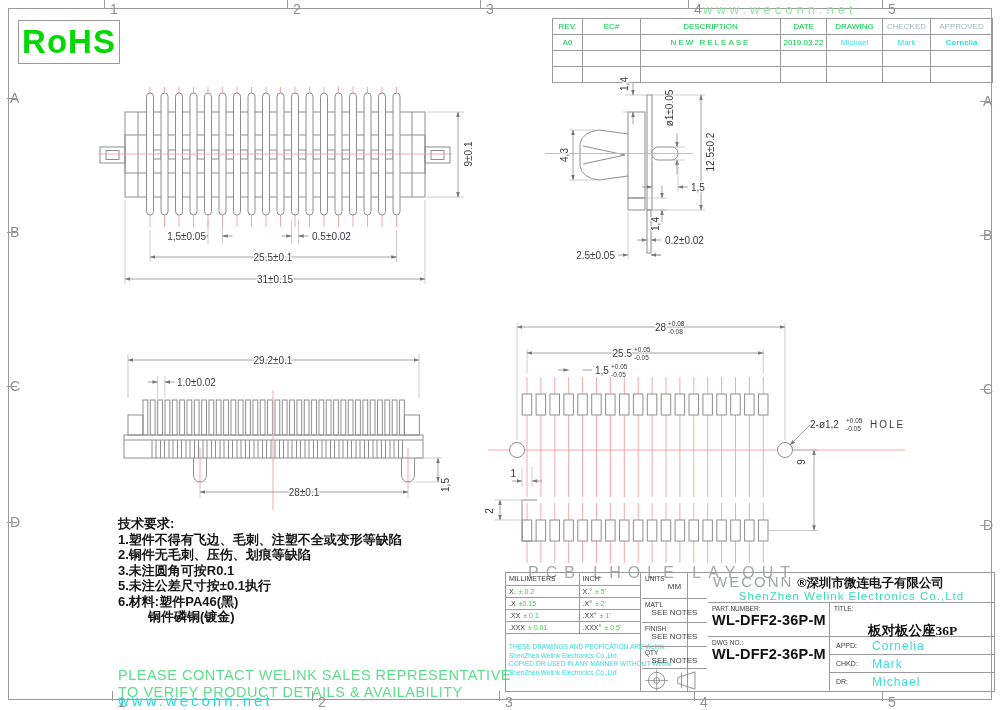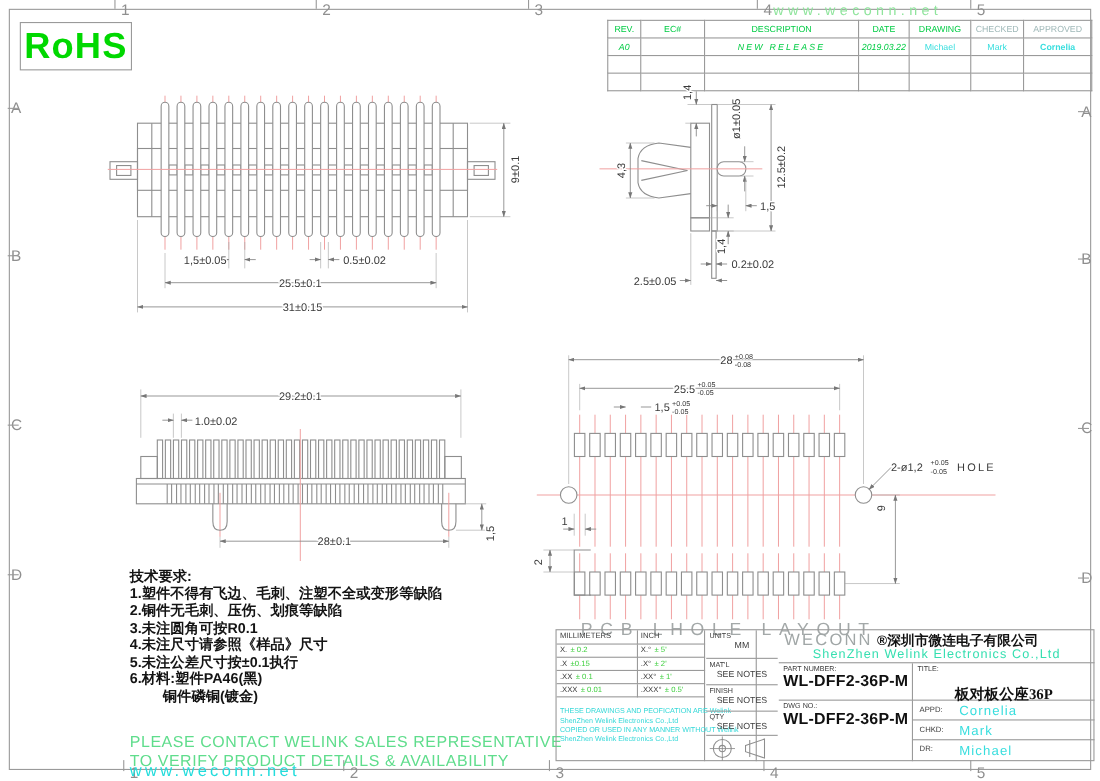--- a/index.html
+++ b/index.html
@@ -17,21 +17,21 @@
   .rohs-box span { color:#00d800; font-size:33px; font-weight:bold; letter-spacing:1px; }
 
   .wm-top { left:703px; top:2px; color:#8fe49c; font-size:13px; letter-spacing:4px; }
   .wm-bot { left:118px; top:692px; color:#22dcdc; font-size:15px; letter-spacing:3px; }
 
   
   table.rev { position:absolute; left:552px; top:18px; border-collapse:collapse; table-layout:fixed; }
   table.rev td { border:1px solid #9a9a9a; text-align:center; vertical-align:middle; height:16px; overflow:hidden; white-space:nowrap; font-size:8px; }
   .rh { color:#00cc44; }
   .rhg { color:#9fb8b8; }
-  .gv { color:#00cc44;font-style:italic; }
+  .gv { color:#00cc44; }
   .cyv { color:#38dede; font-size:11px; }
   .rev-desc { letter-spacing:2px; font-size:9.5px; }
   .rev-date { font-size:9.5px; }
   .rev-appr { font-weight:bold; font-size:11.5px; }
 
   
   svg { position:absolute; overflow:visible; }
   svg text { font-family:"Liberation Sans", sans-serif; }
   .ol  { fill:none; stroke:#8e8e8e; stroke-width:1; }
   .olw { fill:#fff;  stroke:#8e8e8e; stroke-width:1; }
@@ -904,21 +904,20 @@
   </g>
 </svg>
 
 <div class="abs pcb-caption">PCB LHOLE LAYOUT</div>
 
 <div class="abs notes">
   <div>技术要求:</div>
   <div>1.塑件不得有飞边、毛刺、注塑不全或变形等缺陷</div>
   <div>2.铜件无毛刺、压伤、划痕等缺陷</div>
   <div>3.未注圆角可按R0.1</div>
-  <div>4.未注尺寸请参照《样品》尺寸</div>
   <div>5.未注公差尺寸按±0.1执行</div>
   <div>6.材料:塑件PA46(黑)</div>
   <div class="indent">铜件磷铜(镀金)</div>
 </div>
 
 <div class="abs contact">
   <div>PLEASE CONTACT WELINK SALES REPRESENTATIVE</div>
   <div>TO VERIFY PRODUCT DETAILS &amp; AVAILABILITY</div>
 </div>
 

